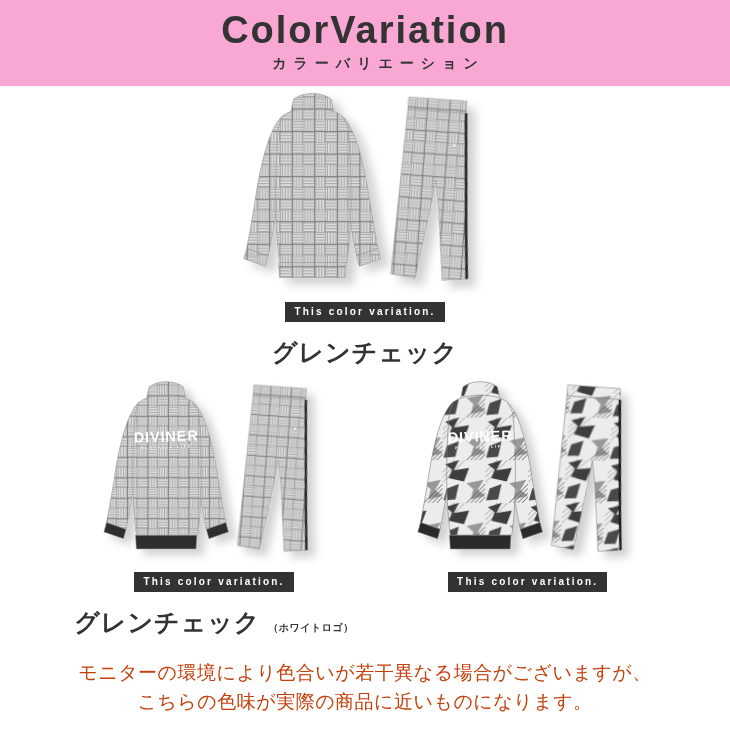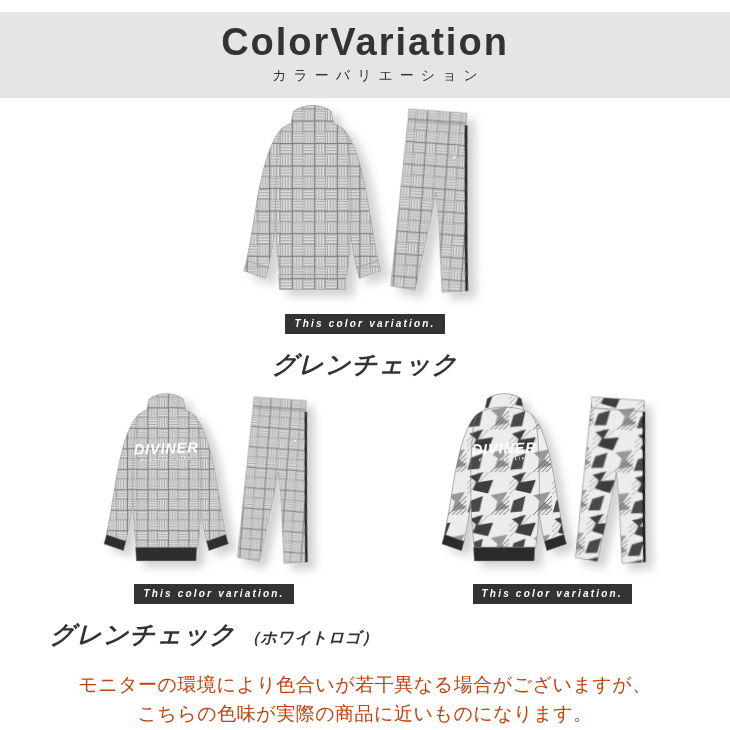--- a/index.html
+++ b/index.html
@@ -7,47 +7,46 @@
     width:730px; height:730px;
     background:#ffffff;
     color:#333333;
     font-family:"Liberation Sans","DejaVu Sans",sans-serif;
     overflow:hidden;
   }
   .page { width:730px; height:730px; position:relative; }
 
   
   .hero {
-    margin-top:12px;
     height:86px;
-    background:#e5e5e5;
+    background:#f9a8d4;
     text-align:center;
     box-sizing:border-box;
     padding-top:9px;
   }
   .hero h1 {
     margin:0;
     font-size:38px;
     font-weight:bold;
     letter-spacing:2px;
     color:#333333;
     line-height:1.15;
   }
   .hero .sub {
     margin-top:2px;
     font-size:14px;
-    font-weight:normal;
+    font-weight:bold;
     letter-spacing:7px;
     text-indent:7px;
     color:#333333;
     padding-left:20px;
   }
 
   
-  figure.product { margin:0; display:flex; flex-direction:column; align-items:center;font-style:italic; }
+  figure.product { margin:0; display:flex; flex-direction:column; align-items:center; }
   .photo { line-height:0; }
   .photo-main svg { width:300px; height:216px; }
   .photo-col  svg { width:256px; height:198px; }
 
   .badge {
     background:#333333;
     color:#ffffff;
     font-size:10px;
     font-weight:bold;
     letter-spacing:2.2px;
@@ -55,21 +54,21 @@
     white-space:nowrap;
   }
   .pname {
     margin-top:14px;
     font-size:25px;
     font-weight:bold;
     letter-spacing:1px;
     white-space:nowrap;
     color:#333333;
   }
-  .pname .pnote { font-size:16px; letter-spacing:0.5px; }
+  .pname .pnote { font-size:10px; letter-spacing:0.5px; }
 
   .main-figure { margin-top:10px; }
   .row {
     display:flex;
     justify-content:center;
     gap:46px;
     margin-top:5px;
   }
 
   .note-p {

